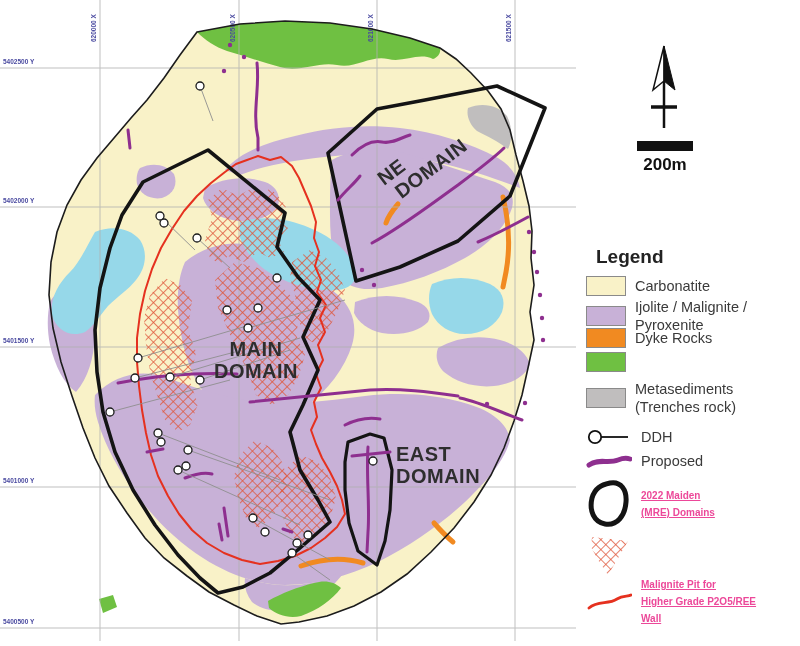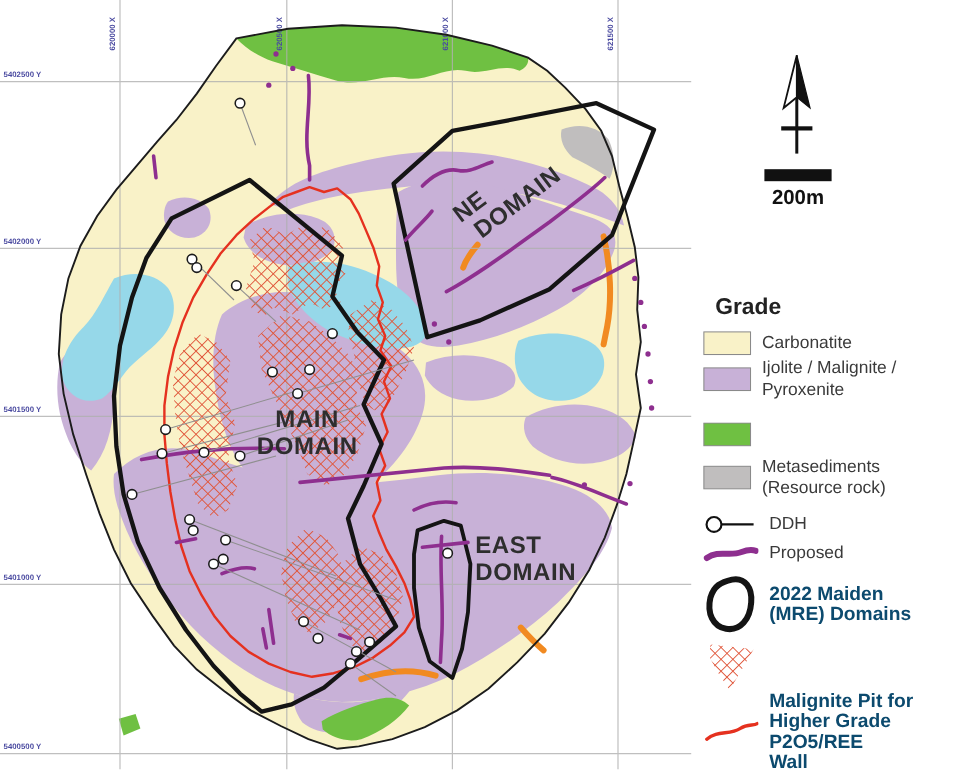--- a/index.html
+++ b/index.html
@@ -7,21 +7,21 @@
          font-family:"Liberation Sans",sans-serif;}
   .stage svg.map{position:absolute;left:0;top:0;}
   .dom-label{font-weight:bold;fill:#2e2e2e;font-size:20px;letter-spacing:.5px;}
   .grid-lab{font-size:6.5px;font-weight:bold;}
   .scale-lab{font-size:17px;font-weight:bold;fill:#111;}
   .legend{position:absolute;left:586px;top:246px;width:214px;height:398px;color:#3a3a3a;}
   .lg-title{position:absolute;left:10px;top:0;font-size:19px;font-weight:bold;color:#222;}
   .lrow{position:absolute;left:0;display:flex;align-items:center;gap:9px;}
   .lrow .sym{flex:0 0 auto;}
   .ltext{font-size:14.5px;line-height:18px;color:#3a3a3a;}
-  .ltext.bold{font-weight:bold;font-size:16px;line-height:17px;color:#0c4a6e;}
+  .ltext.bold{font-weight:bold;font-size:10px;line-height:17px;color:#ec4899;text-decoration:underline;}
 </style>
 </head>
 <body>
 
 <div class="stage">
 
 <svg class="map" width="800" height="646" viewBox="0 0 800 646">
   <defs>
     <pattern id="xh" width="7" height="7" patternUnits="userSpaceOnUse" patternTransform="rotate(45)">
       <path d="M0,0 L0,7 M0,0 L7,0" fill="none" stroke-width="1.5" stroke="#E0563A"></path>
@@ -207,53 +207,59 @@
     <polygon points="664,46 675,90 664,81" fill="#111" stroke="#111" stroke-width="1"></polygon>
     <line x1="651" y1="107" x2="677" y2="107" stroke="#111" stroke-width="3.5"></line>
   </g>
   <g>
     <rect x="637" y="141" width="56" height="10" fill="#111"></rect>
     <text class="scale-lab" x="665" y="170" text-anchor="middle">200m</text>
   </g>
 </svg>
 
 <div class="legend">
-  <div class="lg-title">Grade</div>
+  <div class="lg-title">Legend</div>
 
   <div class="lrow" style="top:52px">
     <svg class="sym" width="40" height="20">
       <rect x="0.5" y="0.5" width="39" height="19" stroke="#8a8a8a" fill="#C8B1D7"></rect>
         </svg>
     <div class="ltext">
       <div>Ijolite / Malignite /</div>
       <div>Pyroxenite</div>
     </div>
   </div>
 
   <div class="lrow" style="top:30px">
     <svg class="sym" width="40" height="20">
       <rect x="0.5" y="0.5" width="39" height="19" stroke="#8a8a8a" fill="#F9F2C8"></rect>
         </svg>
     <div class="ltext">Carbonatite</div>
   </div>
 
+  <div class="lrow" style="top:82px">
+    <svg class="sym" width="40" height="20">
+      <rect x="0.5" y="0.5" width="39" height="19" stroke="#8a8a8a" fill="#F18A21"></rect>
+        </svg>
+    <div class="ltext">Dyke Rocks</div>
+  </div>
 
   <div class="lrow" style="top:106px">
     <svg class="sym" width="40" height="20">
       <rect x="0.5" y="0.5" width="39" height="19" stroke="#8a8a8a" fill="#6FC042"></rect>
         </svg>
   </div>
 
   <div class="lrow" style="top:134px">
     <svg class="sym" width="40" height="20">
       <rect x="0.5" y="0.5" width="39" height="19" stroke="#8a8a8a" fill="#C0BEBE"></rect>
         </svg>
     <div class="ltext">
       <div>Metasediments</div>
-      <div>(Resource rock)</div>
+      <div>(Trenches rock)</div>
     </div>
   </div>
 
   <div class="lrow" style="top:182px">
     <svg class="sym" width="46" height="18">
       <line x1="15" y1="9" x2="42" y2="9" stroke="#111" stroke-width="1.8"></line>
       <circle cx="9" cy="9" r="6.2" fill="#fff" stroke="#111" stroke-width="1.8"></circle>
         </svg>
     <div class="ltext">DDH</div>
   </div>

